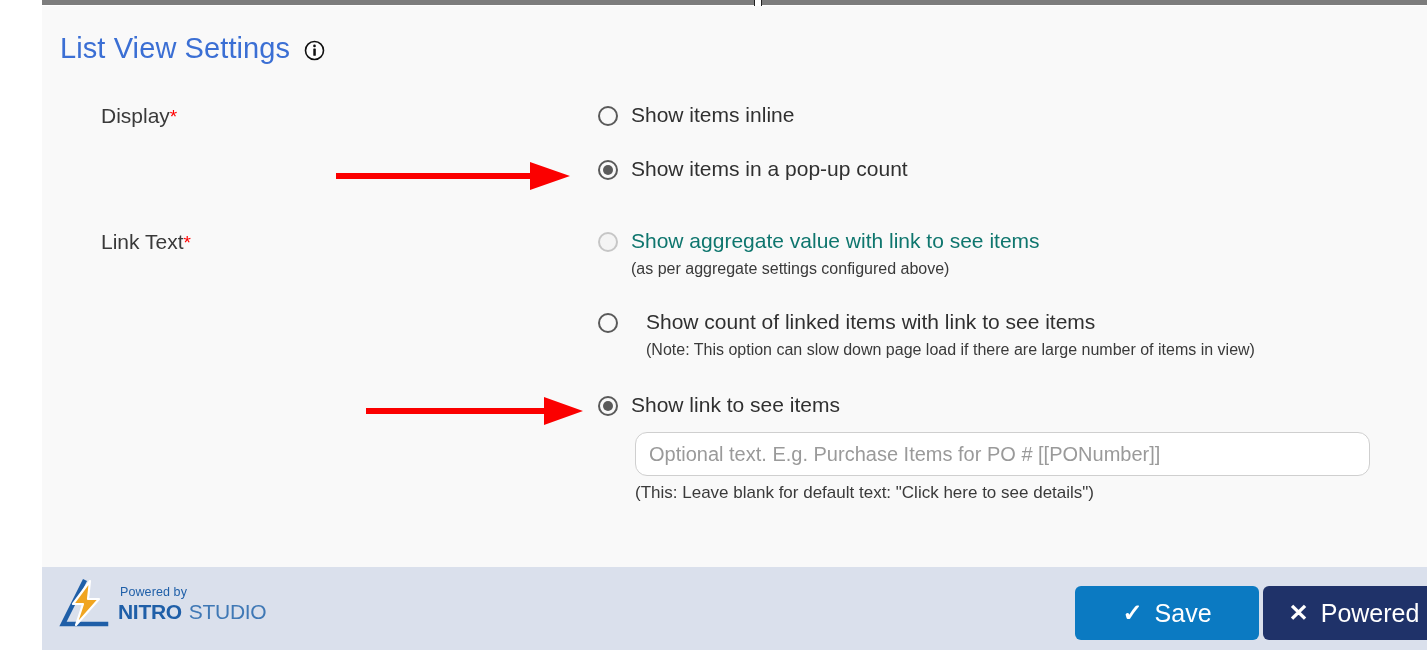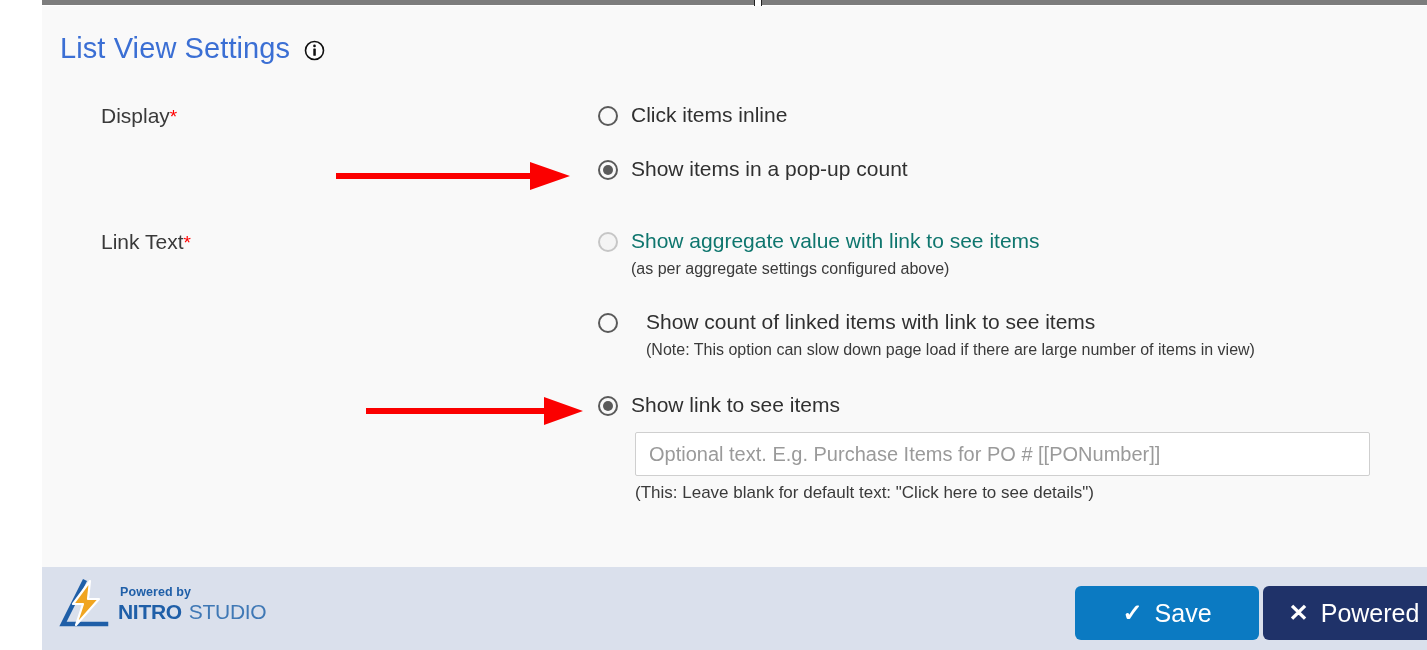--- a/index.html
+++ b/index.html
@@ -150,21 +150,21 @@
   .opt-link     { left: 556px; top: 386px; }
 
   
   .link-input {
     position: absolute;
     left: 593px; top: 426px;
     width: 735px;
     height: 44px;
     box-sizing: border-box;
     border: 1px solid #cfcfcf;
-    border-radius: 2px;
+    border-radius: 12px;
     background: #ffffff;
     font-family: "Liberation Sans", sans-serif;
     font-size: 20px;
     color: #333333;
     padding: 0 13px;
     outline: none;
   }
   .link-input::placeholder {
     color: #9a9a9a;
     opacity: 1;
@@ -236,21 +236,21 @@
   }
   .logo-text {
     margin-left: 3px;
     display: flex;
     flex-direction: column;
     justify-content: center;
     line-height: 1;
   }
   .logo-powered {
     font-size: 12.5px;
-    font-weight: bold;
+    font-weight: normal;
     color: #1f5fa8;
     letter-spacing: 0.1px;
     margin-bottom: 2px;
     margin-left: 2px;
   }
   .logo-brand {
     font-size: 21px;
     letter-spacing: -0.3px;
     white-space: nowrap;
   }
@@ -326,21 +326,21 @@
       <span>Display</span><span class="req">*</span>
     </div>
 
     <div class="field-label label-linktext">
       <span>Link Text</span><span class="req">*</span>
     </div>
 
     <div class="opt opt-inline">
       <span class="radio"></span>
       <span class="opt-body">
-        <span class="opt-text">Click items inline</span>
+        <span class="opt-text">Show items inline</span>
       </span>
     </div>
 
     <div class="opt opt-popup">
       <span class="radio checked"></span>
       <span class="opt-body">
         <span class="opt-text">Show items in a pop-up count</span>
       </span>
     </div>
 

